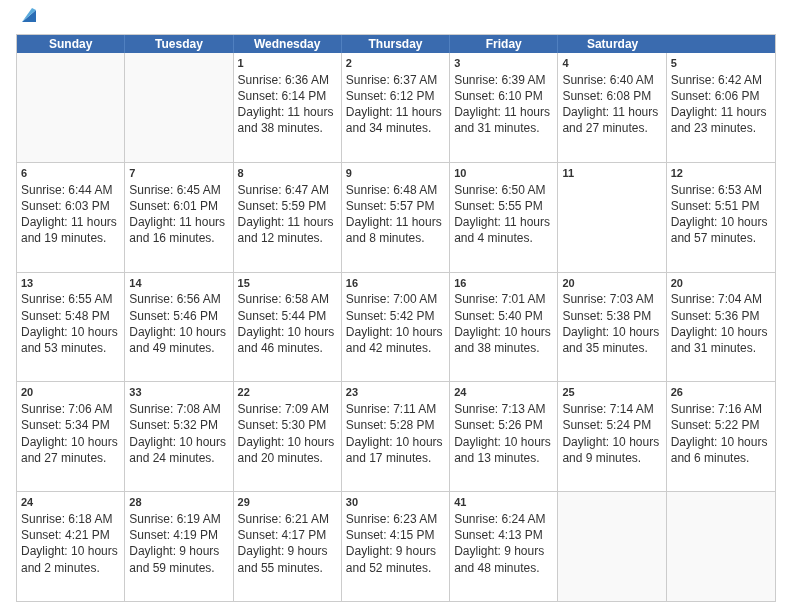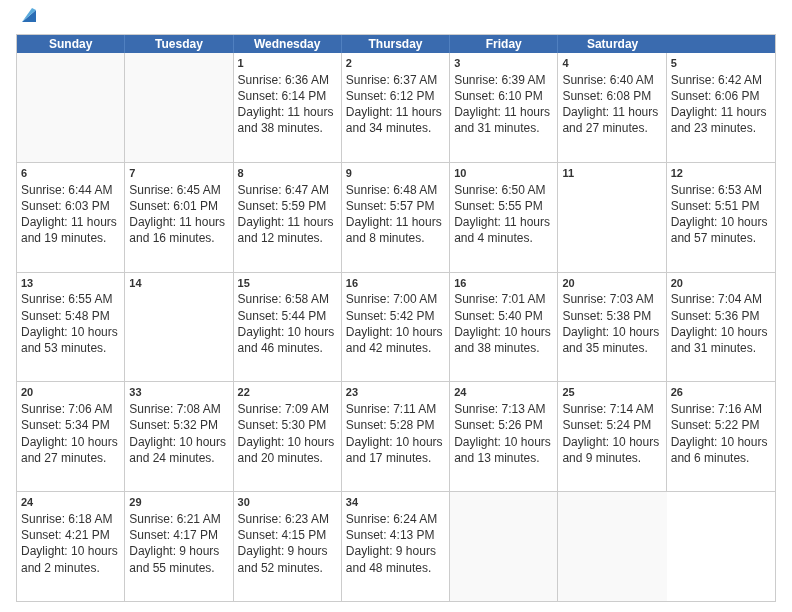--- a/index.html
+++ b/index.html
@@ -160,39 +160,40 @@
           <div class="cal-cell"><span class="day-num">6</span><span class="cell-text">Sunrise: 6:44 AM<br>Sunset: 6:03 PM<br>Daylight: 11 hours and 19 minutes.</span></div>
           <div class="cal-cell"><span class="day-num">7</span><span class="cell-text">Sunrise: 6:45 AM<br>Sunset: 6:01 PM<br>Daylight: 11 hours and 16 minutes.</span></div>
           <div class="cal-cell"><span class="day-num">8</span><span class="cell-text">Sunrise: 6:47 AM<br>Sunset: 5:59 PM<br>Daylight: 11 hours and 12 minutes.</span></div>
           <div class="cal-cell"><span class="day-num">9</span><span class="cell-text">Sunrise: 6:48 AM<br>Sunset: 5:57 PM<br>Daylight: 11 hours and 8 minutes.</span></div>
           <div class="cal-cell"><span class="day-num">10</span><span class="cell-text">Sunrise: 6:50 AM<br>Sunset: 5:55 PM<br>Daylight: 11 hours and 4 minutes.</span></div>
           <div class="cal-cell"><span class="day-num">11</span></div>
           <div class="cal-cell"><span class="day-num">12</span><span class="cell-text">Sunrise: 6:53 AM<br>Sunset: 5:51 PM<br>Daylight: 10 hours and 57 minutes.</span></div>
         </div>
         <div class="cal-row">
           <div class="cal-cell"><span class="day-num">13</span><span class="cell-text">Sunrise: 6:55 AM<br>Sunset: 5:48 PM<br>Daylight: 10 hours and 53 minutes.</span></div>
-          <div class="cal-cell"><span class="day-num">14</span></div>
+          <div class="cal-cell"><span class="day-num">14</span><span class="cell-text">Sunrise: 6:56 AM<br>Sunset: 5:46 PM<br>Daylight: 10 hours and 49 minutes.</span></div>
           <div class="cal-cell"><span class="day-num">15</span><span class="cell-text">Sunrise: 6:58 AM<br>Sunset: 5:44 PM<br>Daylight: 10 hours and 46 minutes.</span></div>
           <div class="cal-cell"><span class="day-num">16</span><span class="cell-text">Sunrise: 7:00 AM<br>Sunset: 5:42 PM<br>Daylight: 10 hours and 42 minutes.</span></div>
           <div class="cal-cell"><span class="day-num">16</span><span class="cell-text">Sunrise: 7:01 AM<br>Sunset: 5:40 PM<br>Daylight: 10 hours and 38 minutes.</span></div>
           <div class="cal-cell"><span class="day-num">20</span><span class="cell-text">Sunrise: 7:03 AM<br>Sunset: 5:38 PM<br>Daylight: 10 hours and 35 minutes.</span></div>
           <div class="cal-cell"><span class="day-num">20</span><span class="cell-text">Sunrise: 7:04 AM<br>Sunset: 5:36 PM<br>Daylight: 10 hours and 31 minutes.</span></div>
         </div>
         <div class="cal-row">
           <div class="cal-cell"><span class="day-num">20</span><span class="cell-text">Sunrise: 7:06 AM<br>Sunset: 5:34 PM<br>Daylight: 10 hours and 27 minutes.</span></div>
           <div class="cal-cell"><span class="day-num">33</span><span class="cell-text">Sunrise: 7:08 AM<br>Sunset: 5:32 PM<br>Daylight: 10 hours and 24 minutes.</span></div>
           <div class="cal-cell"><span class="day-num">22</span><span class="cell-text">Sunrise: 7:09 AM<br>Sunset: 5:30 PM<br>Daylight: 10 hours and 20 minutes.</span></div>
           <div class="cal-cell"><span class="day-num">23</span><span class="cell-text">Sunrise: 7:11 AM<br>Sunset: 5:28 PM<br>Daylight: 10 hours and 17 minutes.</span></div>
           <div class="cal-cell"><span class="day-num">24</span><span class="cell-text">Sunrise: 7:13 AM<br>Sunset: 5:26 PM<br>Daylight: 10 hours and 13 minutes.</span></div>
           <div class="cal-cell"><span class="day-num">25</span><span class="cell-text">Sunrise: 7:14 AM<br>Sunset: 5:24 PM<br>Daylight: 10 hours and 9 minutes.</span></div>
           <div class="cal-cell"><span class="day-num">26</span><span class="cell-text">Sunrise: 7:16 AM<br>Sunset: 5:22 PM<br>Daylight: 10 hours and 6 minutes.</span></div>
         </div>
         <div class="cal-row">
           <div class="cal-cell"><span class="day-num">24</span><span class="cell-text">Sunrise: 6:18 AM<br>Sunset: 4:21 PM<br>Daylight: 10 hours and 2 minutes.</span></div>
+          <div class="cal-cell"><span class="day-num">28</span><span class="cell-text">Sunrise: 6:19 AM<br>Sunset: 4:19 PM<br>Daylight: 9 hours and 59 minutes.</span></div>
           <div class="cal-cell"><span class="day-num">29</span><span class="cell-text">Sunrise: 6:21 AM<br>Sunset: 4:17 PM<br>Daylight: 9 hours and 55 minutes.</span></div>
           <div class="cal-cell"><span class="day-num">30</span><span class="cell-text">Sunrise: 6:23 AM<br>Sunset: 4:15 PM<br>Daylight: 9 hours and 52 minutes.</span></div>
-          <div class="cal-cell"><span class="day-num">34</span><span class="cell-text">Sunrise: 6:24 AM<br>Sunset: 4:13 PM<br>Daylight: 9 hours and 48 minutes.</span></div>
+          <div class="cal-cell"><span class="day-num">41</span><span class="cell-text">Sunrise: 6:24 AM<br>Sunset: 4:13 PM<br>Daylight: 9 hours and 48 minutes.</span></div>
           <div class="cal-cell empty"></div>
           <div class="cal-cell empty"></div>
         </div>
       </div>
   </div>
 </div>
 
 </body></html>

